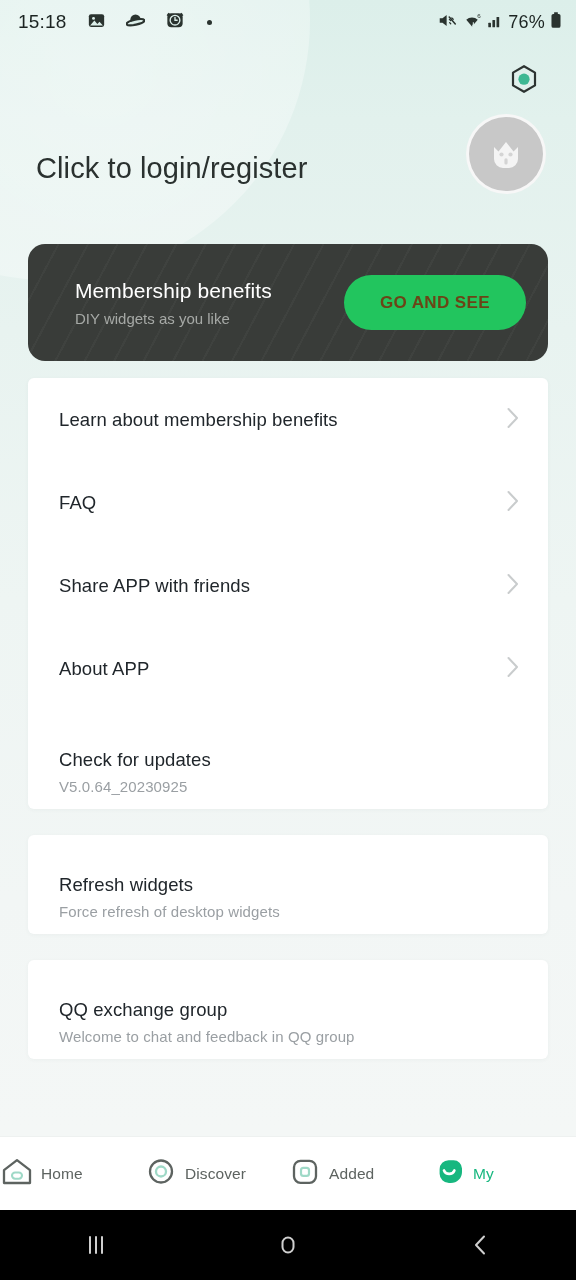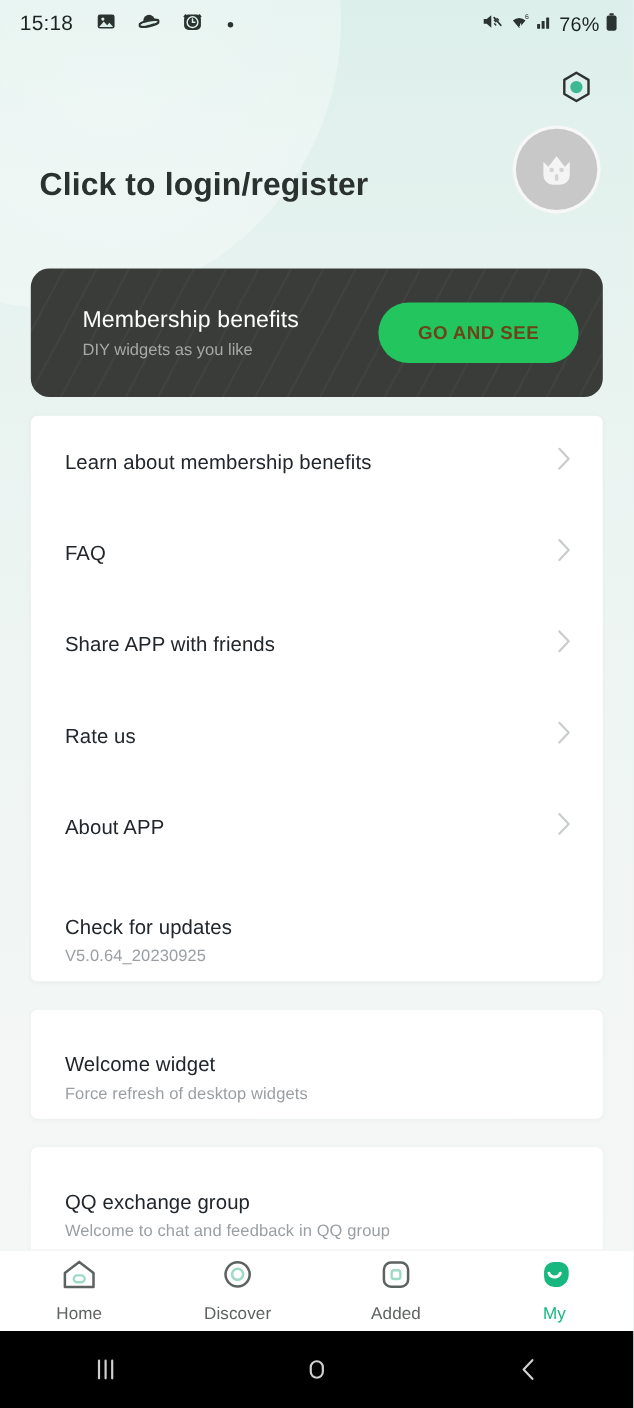--- a/index.html
+++ b/index.html
@@ -60,21 +60,21 @@
   }
   .login-row {
     position: absolute;
     left: 36px; right: 30px; top: 108px;
     display: flex;
     align-items: center;
   }
   .login-text {
     font-size: 29px;
     color: #2a312f;
-    font-weight: 700;
+    font-weight: 400;
     letter-spacing: .1px;
   }
   .avatar {
     position: absolute;
     right: 0; top: -38px;
     width: 80px; height: 80px;
     border-radius: 50%;
     background: #c8c8c8;
     border: 3px solid rgba(255,255,255,.85);
     display:flex; align-items:center; justify-content:center;
@@ -150,21 +150,21 @@
     left: 0; right: 0; bottom: 70px;
     height: 74px;
     background: #fff;
     display: flex;
     align-items: center;
     border-top: 1px solid #eef1f0;
   }
   .tab {
     flex: 1;
     display: flex;
-    flex-direction: column;
+    flex-direction: row;
     align-items: center;
     gap: 7px;
     cursor: pointer;
   }
   .tab-label { font-size: 15.5px; color: #5d6360; letter-spacing:.1px; }
   .tab.active .tab-label { color: #17b77f; }
 
   
   .navbar {
     position: absolute;
@@ -294,28 +294,20 @@
 
     <div class="row">
       <span class="row-label">Share APP with friends</span>
       <span class="chev">
         <svg width="14" height="24" viewBox="0 0 14 24">
             <path d="M2.5 3 L11 12 L2.5 21" fill="none" stroke="#c9cccd" stroke-width="2" stroke-linecap="round" stroke-linejoin="round"></path>
           </svg>
       </span>
     </div>
 
-    <div class="row">
-      <span class="row-label">Rate us</span>
-      <span class="chev">
-        <svg width="14" height="24" viewBox="0 0 14 24">
-            <path d="M2.5 3 L11 12 L2.5 21" fill="none" stroke="#c9cccd" stroke-width="2" stroke-linecap="round" stroke-linejoin="round"></path>
-          </svg>
-      </span>
-    </div>
 
     <div class="row">
       <span class="row-label">About APP</span>
       <span class="chev">
         <svg width="14" height="24" viewBox="0 0 14 24">
             <path d="M2.5 3 L11 12 L2.5 21" fill="none" stroke="#c9cccd" stroke-width="2" stroke-linecap="round" stroke-linejoin="round"></path>
           </svg>
       </span>
     </div>
 
@@ -324,21 +316,21 @@
         <div class="row-label">Check for updates</div>
         <div class="row-sub">V5.0.64_20230925</div>
       </div>
     </div>
 
   </div>
 
   <div class="card spaced">
     <div class="row tall">
       <div>
-        <div class="row-label">Welcome widget</div>
+        <div class="row-label">Refresh widgets</div>
         <div class="row-sub">Force refresh of desktop widgets</div>
       </div>
     </div>
   </div>
 
   <div class="card spaced">
     <div class="row tall">
       <div>
         <div class="row-label">QQ exchange group</div>
         <div class="row-sub">Welcome to chat and feedback in QQ group</div>

